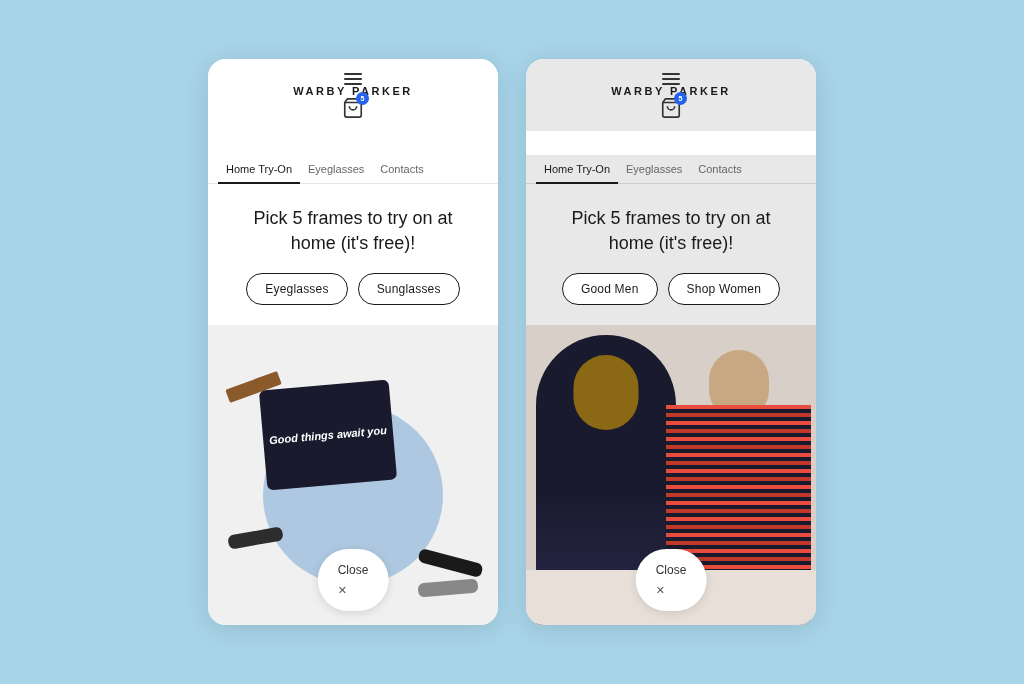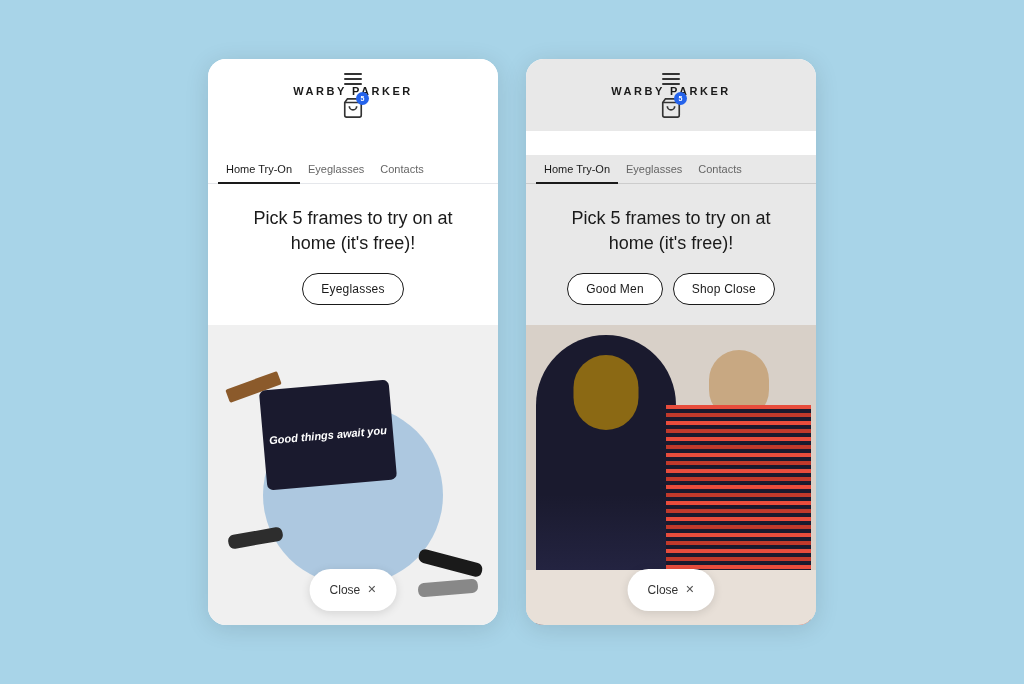--- a/index.html
+++ b/index.html
@@ -348,20 +348,21 @@
       padding: 14px 20px;
       font-size: 12px;
       color: #333;
       display: flex;
       align-items: flex-start;
       gap: 7px;
       box-shadow: 0 2px 10px rgba(0,0,0,0.12);
       cursor: pointer;
       white-space: nowrap;
       z-index: 10;
+      flex-direction: column;
     }
 
     .close-x {
       font-size: 11px;
       color: #555;
     }
 
     
     .phone-card.right-card .hero-section {
       background: #e8e8e8;
@@ -402,20 +403,21 @@
     <div class="phone-nav">
       <div class="nav-item active">Home Try-On</div>
       <div class="nav-item">Eyeglasses</div>
       <div class="nav-item">Contacts</div>
     </div>
 
     <div class="hero-section">
       <div class="hero-title">Pick 5 frames to try on at home (it's free)!</div>
       <div class="button-row">
         <button class="pill-button">Eyeglasses</button>
+        <button class="pill-button">Sunglasses</button>
       </div>
     </div>
 
     <div class="image-area">
       <div class="product-scene">
         <div class="blue-circle"></div>
 
         <div class="glasses-scatter">
           <div class="glasses-item glasses-1"></div>
           <div class="glasses-item glasses-2"></div>
@@ -456,21 +458,21 @@
     <div class="phone-nav">
       <div class="nav-item active">Home Try-On</div>
       <div class="nav-item">Eyeglasses</div>
       <div class="nav-item">Contacts</div>
     </div>
 
     <div class="hero-section">
       <div class="hero-title">Pick 5 frames to try on at home (it's free)!</div>
       <div class="button-row">
         <button class="pill-button">Good Men</button>
-        <button class="pill-button">Shop Close</button>
+        <button class="pill-button">Shop Women</button>
       </div>
     </div>
 
     <div class="image-area">
       <div class="people-scene">
 
         <div class="person-man">
           <div class="person-man-face"></div>
         </div>
 

